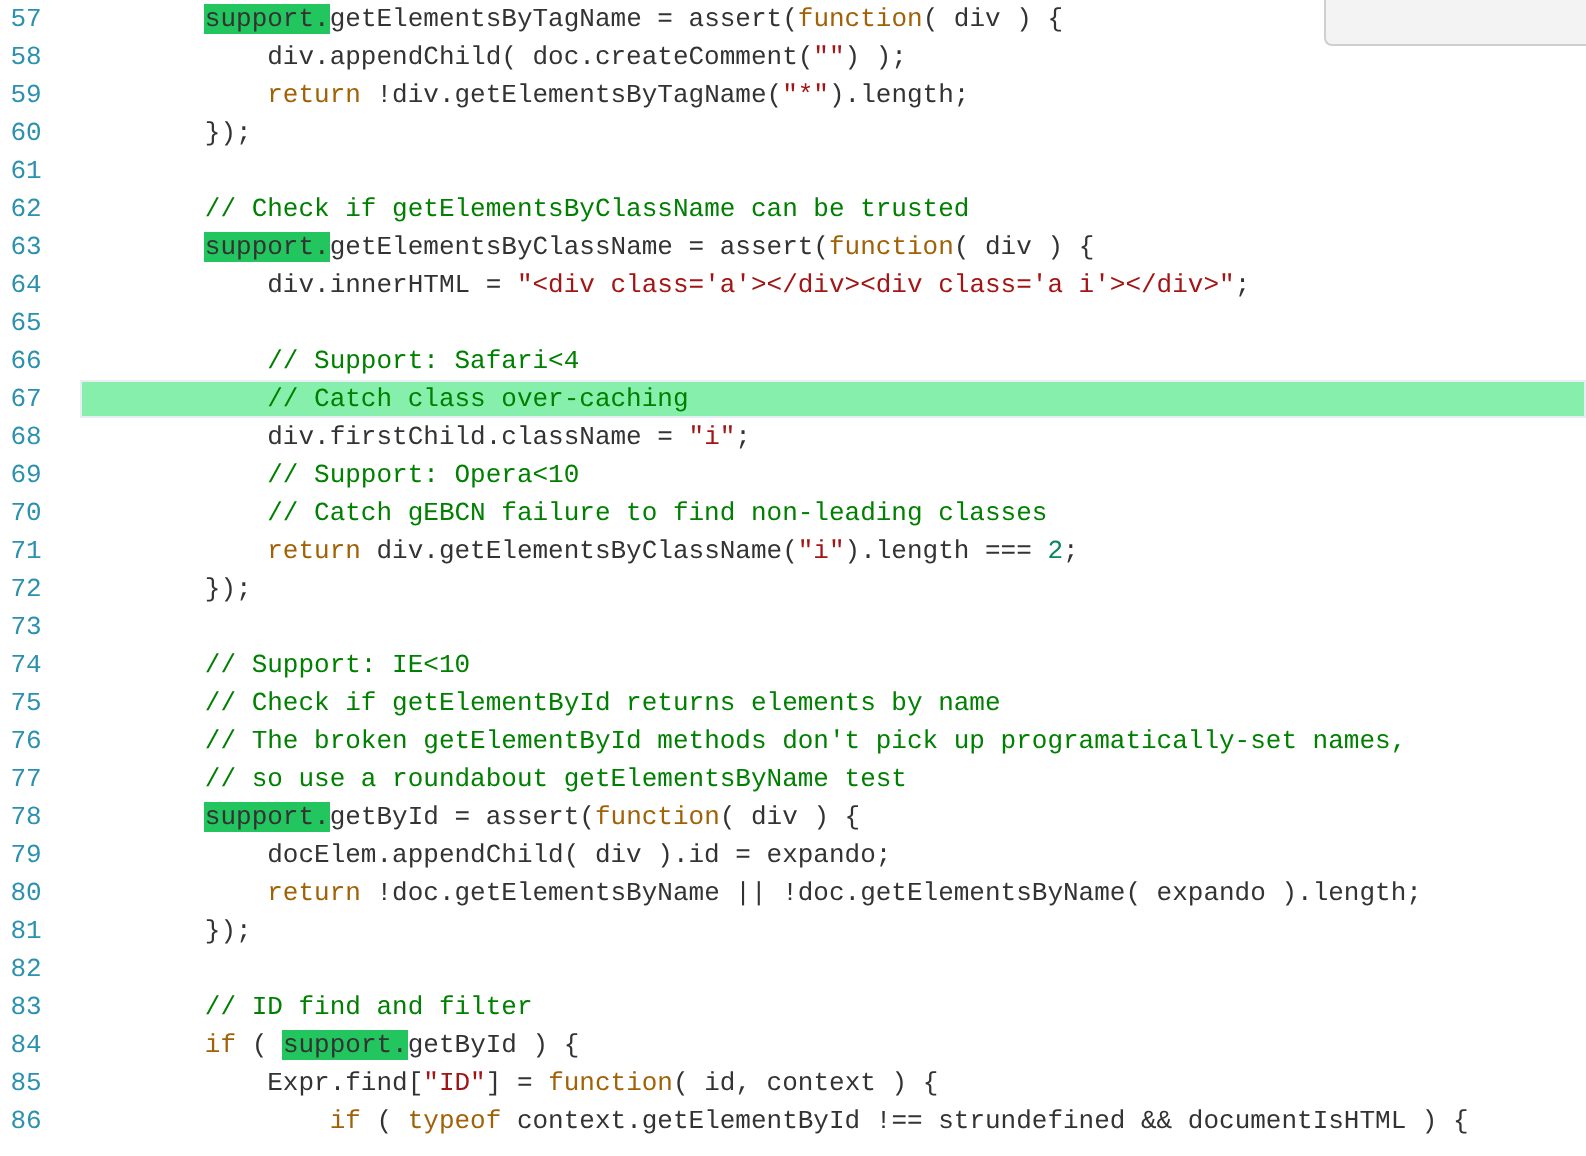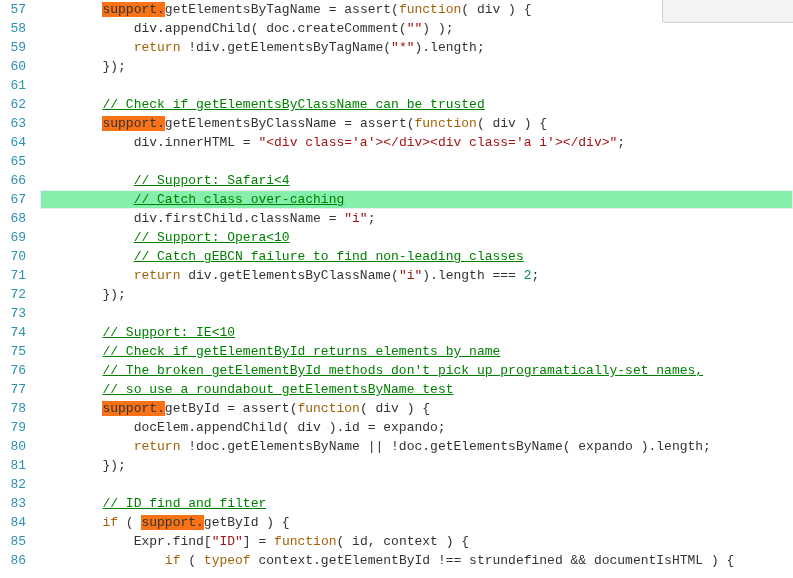--- a/index.html
+++ b/index.html
@@ -24,37 +24,38 @@
     width: 34px;
     text-align: right;
     color: #2b91af;
     padding-top: 0;
     user-select: none;
     border-right: 0 solid transparent;
   }
   .gutter div {
     padding-right: 8px;
     height: 19px;
+    text-align: center;
   }
   .code {
     position: absolute;
     left: 34px;
     right: 0;
     top: 0;
     bottom: 0;
     padding-left: 6px;
   }
   .line {
     height: 19px;
   }
-  .tok-hl   { background: #f97316; } 
+  .tok-hl   { background: #22c55e; } 
   .tok-prop { color: #333; } 
   .tok-kw   { color: #a16207; }
   .tok-str  { color: #a31515; }
-  .tok-com  { color: #008000; text-decoration: underline; }
+  .tok-com  { color: #008000; }
   .tok-num  { color: #098658; }
 
   .current-line {
     background: #86efac;
     box-shadow: inset 0 0 0 0 #e8e8e8;
     outline: 1px solid #e8eef3;
     outline-offset: -1px;
   }
   .floatbox {
     position: absolute;

